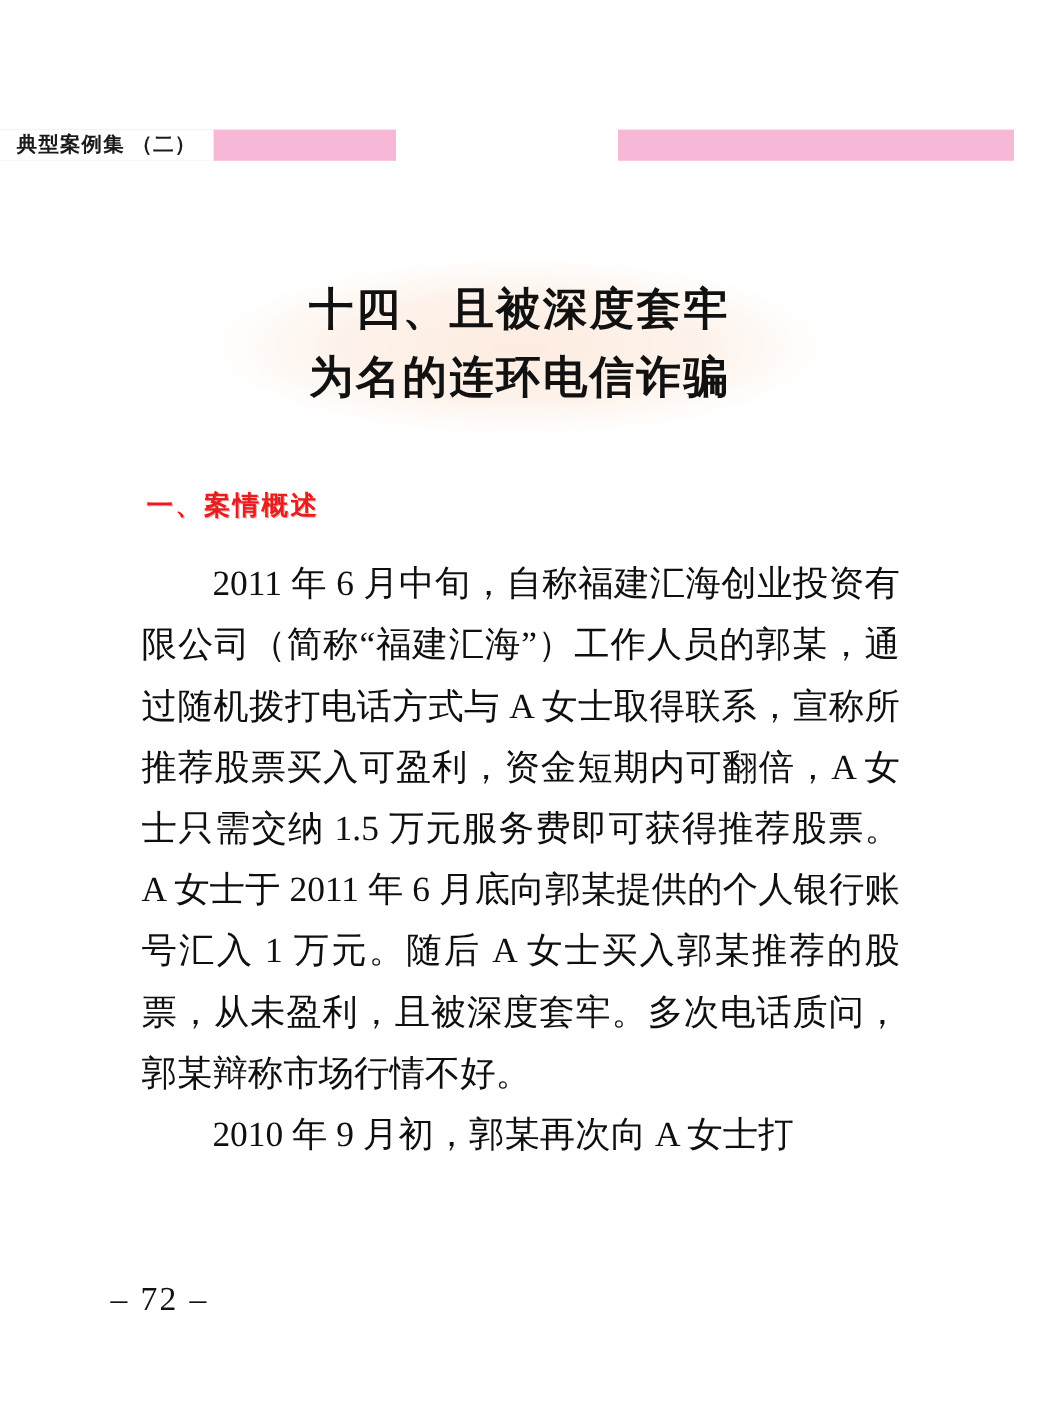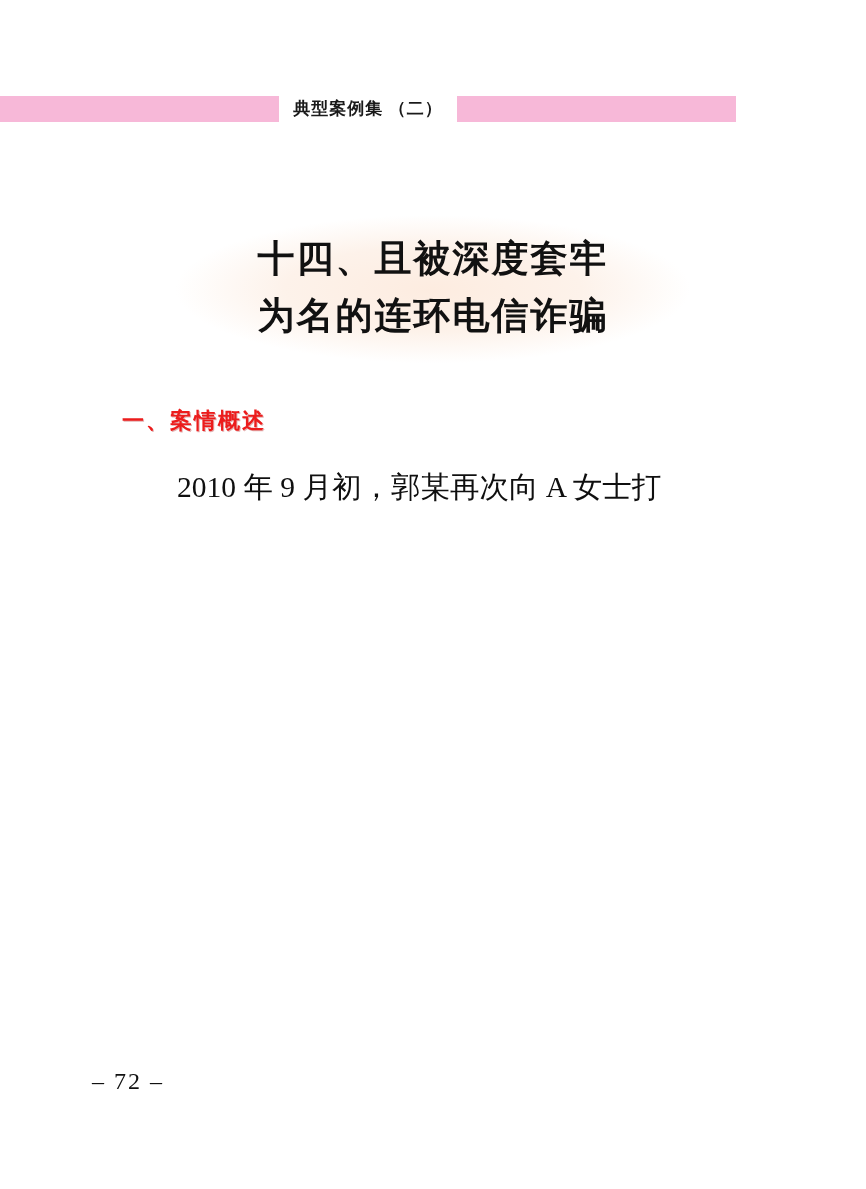--- a/index.html
+++ b/index.html
@@ -11,27 +11,27 @@
     width: 866px;
     height: 1189px;
     position: relative;
     font-family: "Liberation Serif", "DejaVu Serif", serif;
     overflow: hidden;
   }
 
   
   .header-band {
     position: absolute;
-    top: 96px;
+    top: 108px;
     left: 0;
-    width: 736px;
+    width: 845px;
     height: 26px;
     display: flex;
     align-items: center;
-    justify-content: center;
+    justify-content: flex-start;
   }
   .header-band .bar {
     position: absolute;
     top: 0;
     height: 26px;
     background: #f7b8d8;
   }
   .header-band .bar.left  { left: 0px;   width: 330px; }
   .header-band .bar.right { right: 0px;  width: 330px; }
   .header-title {
@@ -98,21 +98,21 @@
     margin: 0;
     text-indent: 2em;
   }
 
   
   .page-number {
     position: absolute;
     top: 1068px;
     left: 92px;
     font-family: "Liberation Serif", "DejaVu Serif", serif;
-    font-size: 24px;
+    font-size: 28px;
     color: #111111;
     letter-spacing: 2px;
   }
 </style>
 </head>
 <body>
 
 <div class="header-band">
   <div class="bar left"></div>
   <div class="bar right"></div>
@@ -120,16 +120,17 @@
 </div>
 
 <div class="chapter-title">
   <span class="line">十四、且被深度套牢</span>
   <span class="line">为名的连环电信诈骗</span>
 </div>
 
 <div class="section-heading">一、案情概述</div>
 
 <div class="body-text">
+  <p>2011 年 6 月中旬，自称福建汇海创业投资有限公司（简称“福建汇海”）工作人员的郭某，通过随机拨打电话方式与 A 女士取得联系，宣称所推荐股票买入可盈利，资金短期内可翻倍，A 女士只需交纳 1.5 万元服务费即可获得推荐股票。A 女士于 2011 年 6 月底向郭某提供的个人银行账号汇入 1 万元。随后 A 女士买入郭某推荐的股票，从未盈利，且被深度套牢。多次电话质问，郭某辩称市场行情不好。</p>
   <p>2010 年 9 月初，郭某再次向 A 女士打</p>
 </div>
 
 <div class="page-number">– 72 –</div>
 
 </body></html>

